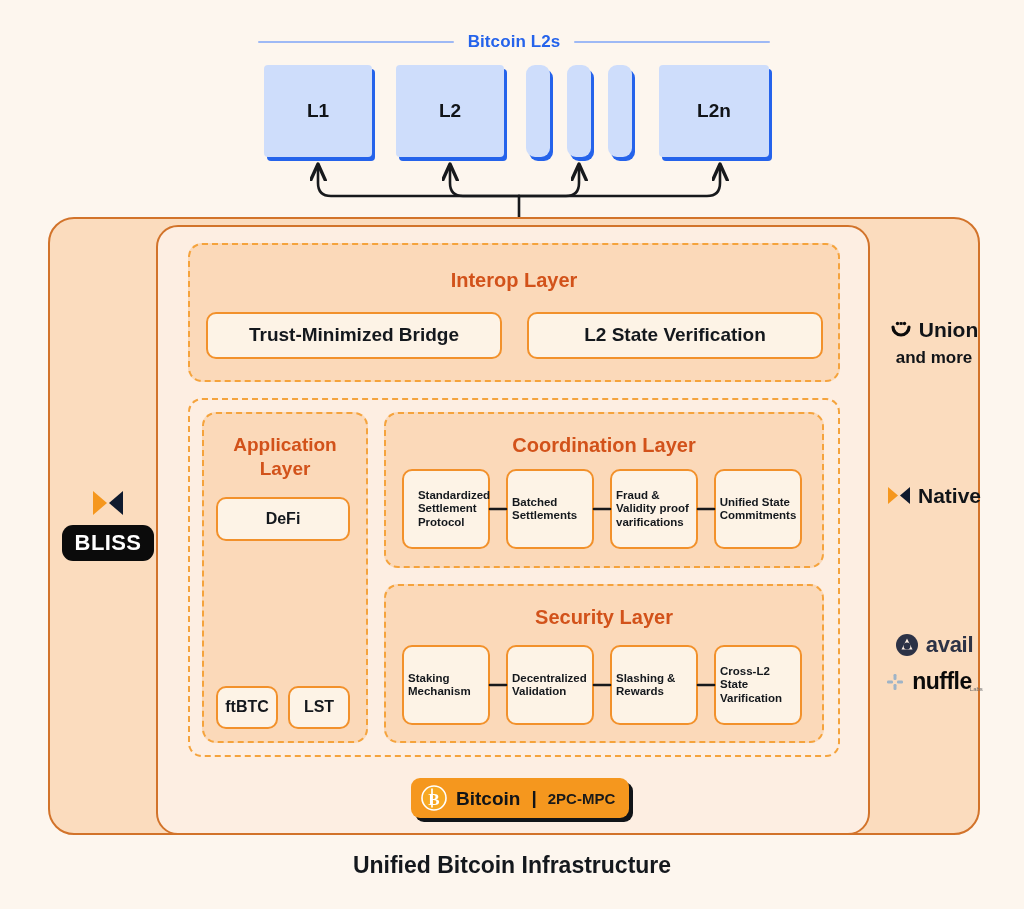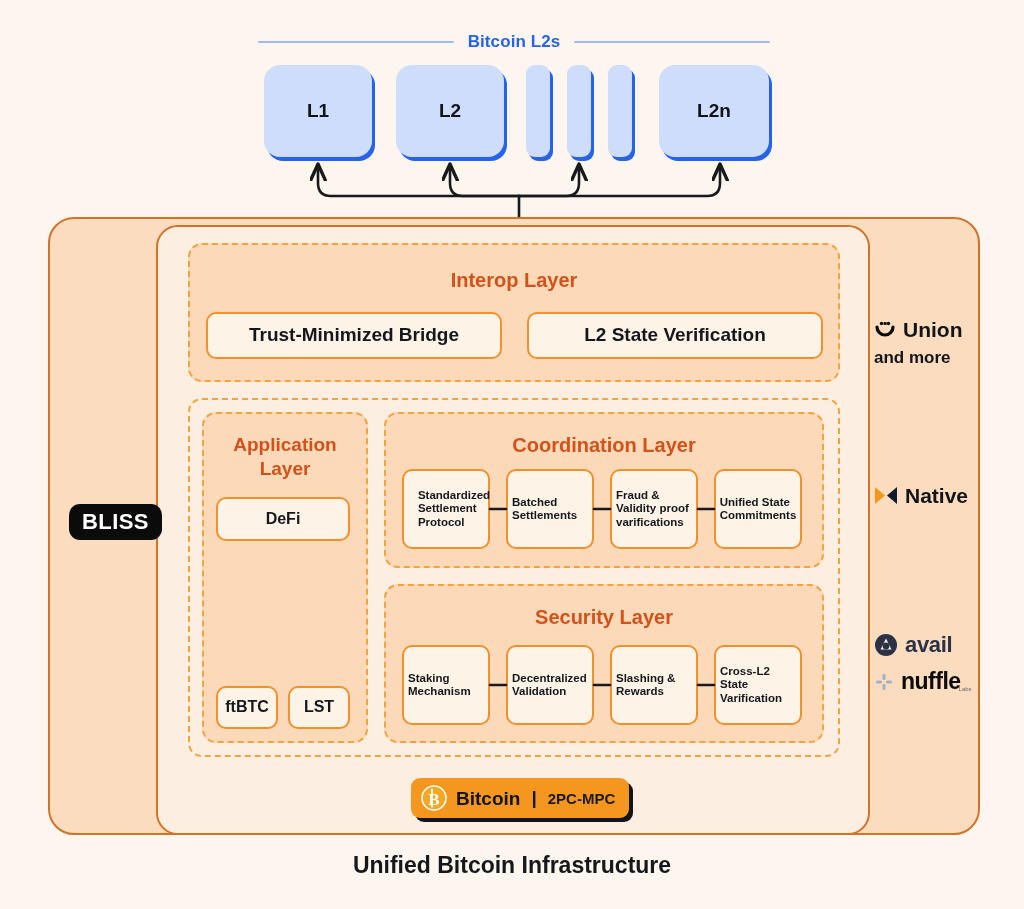--- a/index.html
+++ b/index.html
@@ -23,21 +23,21 @@
     position:absolute;left:258px;top:30px;width:512px;height:24px;
     display:flex;align-items:center;gap:14px;z-index:4;
   }
   .l2s-rule{flex:1;height:2px;background:#9EB9F5;border-radius:2px;}
   .l2s-title{
     color:#2563EB;font-size:17px;font-weight:bold;letter-spacing:.1px;white-space:nowrap;
   }
 
   
   .l2box{
-    position:absolute;background:#CEDDFB;border-radius:16px;z-index:4;
+    position:absolute;background:#CEDDFB;border-radius:4px;z-index:4;
     box-shadow:3px 4px 0 0 #2563EB;
     display:flex;align-items:center;justify-content:center;
     color:#111418;font-size:19px;font-weight:bold;
   }
   .l2thin{
     position:absolute;background:#CEDDFB;border-radius:9px;z-index:4;
     box-shadow:3px 4px 0 0 #2563EB;
   }
 
   
@@ -67,29 +67,29 @@
     position:absolute;background:#FDF3E6;border:2px solid #F2912B;border-radius:10px;
     display:flex;align-items:center;justify-content:center;text-align:left;
     color:#14181D;font-weight:bold;z-index:5;line-height:1.16;
     box-sizing:border-box;
   }
   .card.big{font-size:19px;}
   .card.mid{font-size:16px;}
   .card.small{font-size:11.5px;padding:2px 4px;}
 
   
-  .bliss-wrap{position:absolute;left:62px;top:454px;width:92px;height:86px;z-index:7;
-    display:flex;flex-direction:row;align-items:flex-end;gap:7px;}
+  .bliss-wrap{position:absolute;left:62px;top:488px;width:92px;height:86px;z-index:7;
+    display:flex;flex-direction:column;align-items:center;gap:7px;}
   .bliss-pill{
     background:#0B0B0B;border-radius:11px;padding:7px 13px;
     color:#FFFFFF;font-size:22px;font-weight:bold;letter-spacing:.4px;line-height:1;
   }
 
   
-  .partner{position:absolute;z-index:7;display:flex;flex-direction:column;}
+  .partner{position:absolute;z-index:7;display:flex;flex-direction:column;align-items:center;}
   .partner-row{display:flex;align-items:center;gap:7px;}
   .partner-name{font-size:21px;font-weight:bold;color:#111418;line-height:1;}
   .partner-sub{font-size:17px;font-weight:bold;color:#111418;margin-top:8px;}
   .avail-name{font-size:22px;color:#2C3246;font-weight:bold;letter-spacing:-.3px;}
   .nuffle-name{font-size:23px;color:#0A0A0A;font-weight:bold;letter-spacing:-.5px;}
   .nuffle-sub{font-size:6px;color:#6B6B6B;align-self:flex-end;margin-left:-9px;margin-bottom:3px;}
 
   
   .btc-badge{
     position:absolute;left:411px;top:778px;height:40px;z-index:8;

